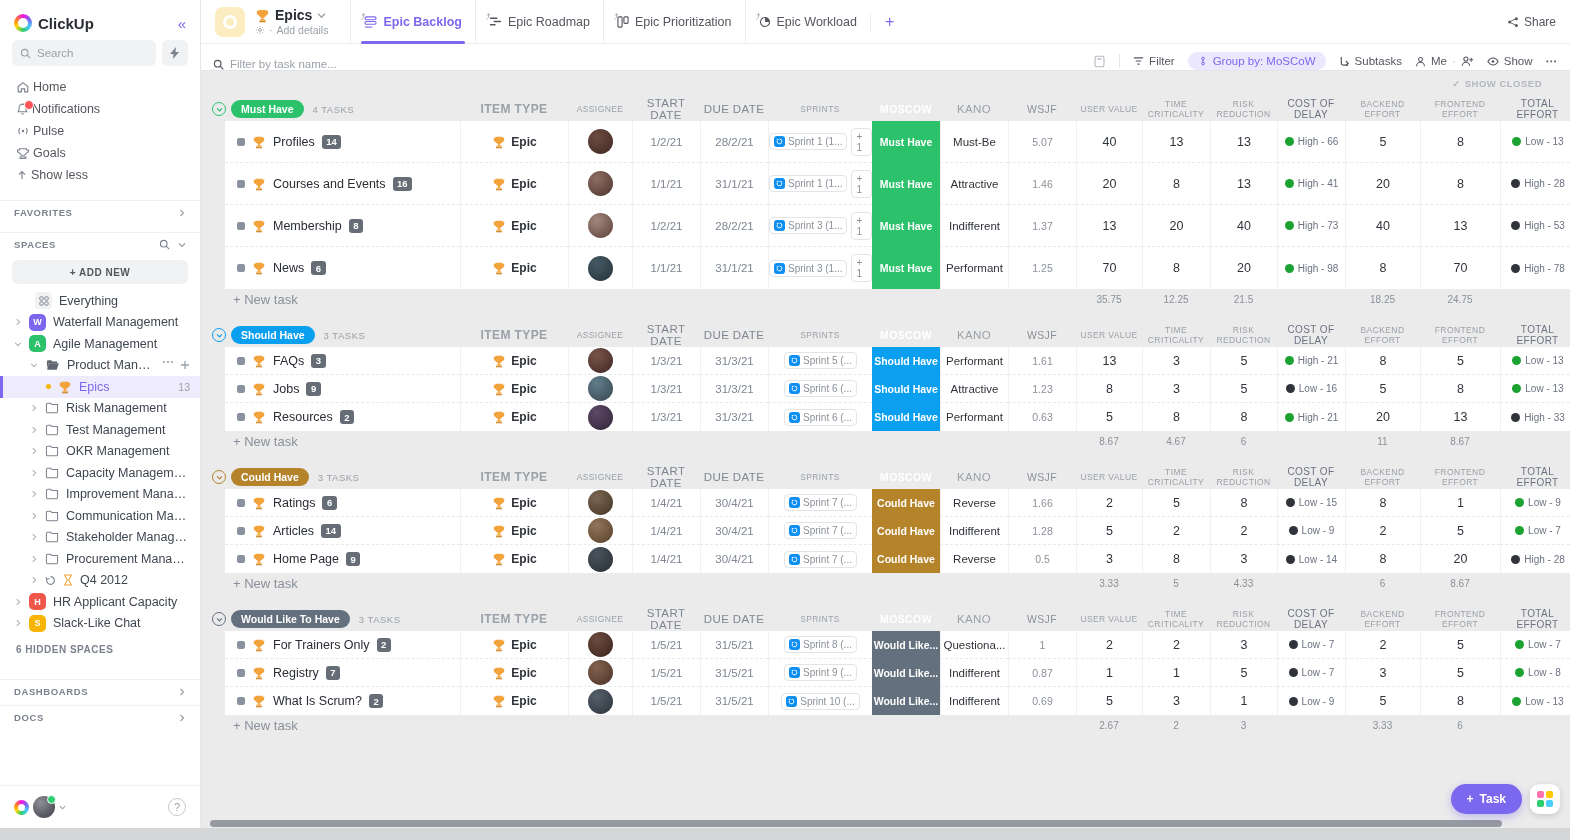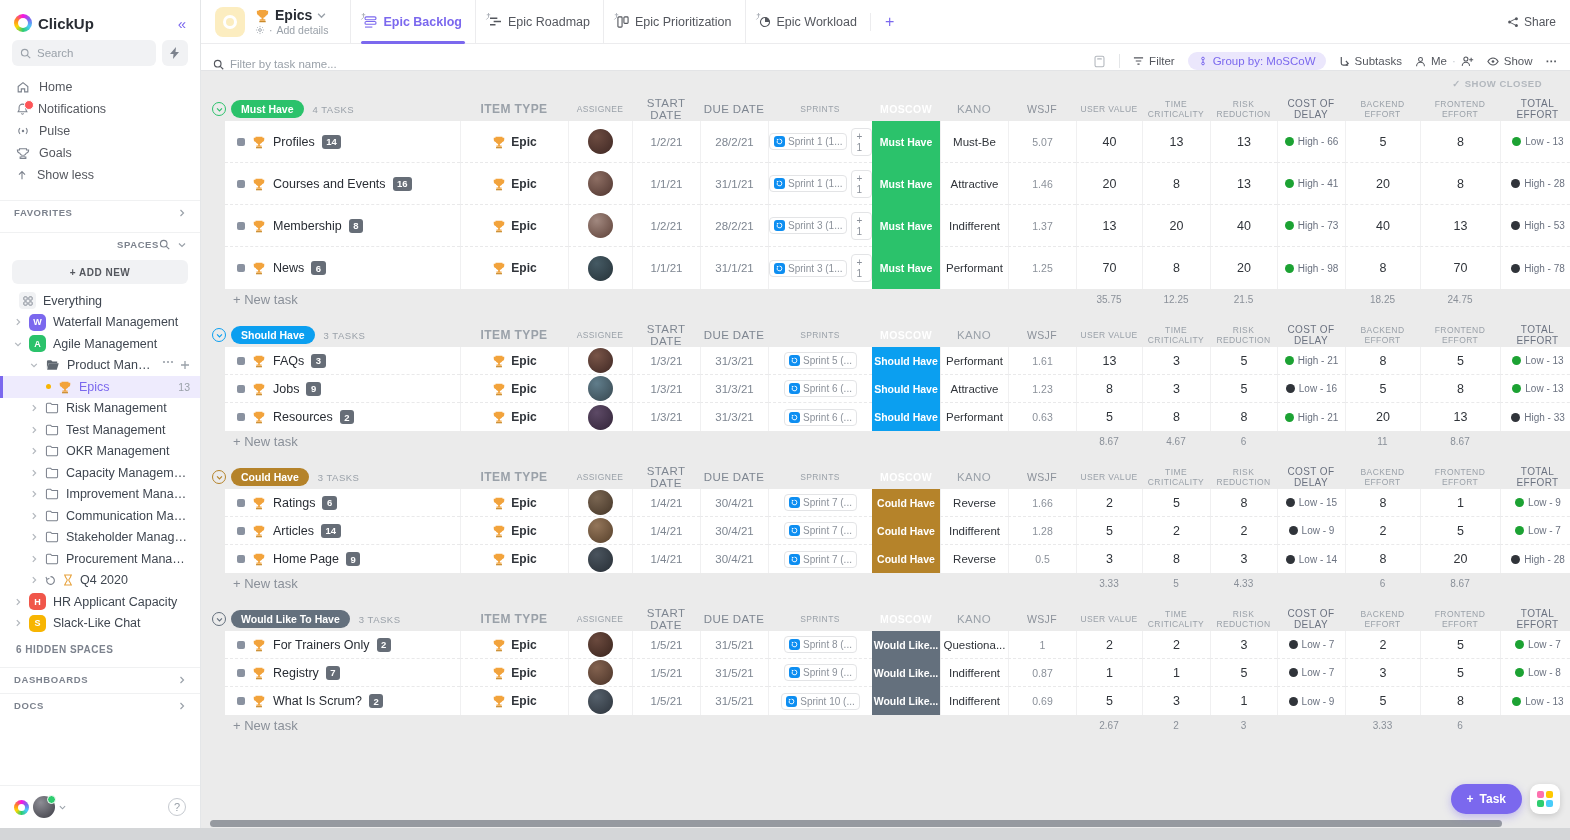--- a/index.html
+++ b/index.html
@@ -10,21 +10,21 @@
   
   .sidebar { position:absolute; left:0; top:0; width:201px; height:828px; background:#ffffff; border-right:1px solid #e4e6e8; z-index:5; display:flex; flex-direction:column; }
   .sb-head { display:flex; align-items:center; justify-content:space-between; padding:14px 14px 8px 14px; }
   .sb-logo { display:flex; align-items:center; gap:6px; font-weight:bold; font-size:15px; color:#292d34; }
   .logo-mark { width:18px; height:18px; border-radius:50%; background:conic-gradient(#fa12e3,#7b68ee,#49ccf9,#2ecd6f,#ffd700,#fd7c2e,#fa12e3); position:relative; }
   .logo-mark::after { content:""; position:absolute; inset:4px; background:#fff; border-radius:50%; }
   .collapse { color:#7b68ee; font-size:15px; cursor:pointer; }
   .sb-search-row { display:flex; gap:6px; padding:0 12px 10px 12px; }
   .sb-search { flex:1; display:flex; align-items:center; gap:6px; background:#f1f2f4; border-radius:6px; height:26px; padding:0 8px; color:#9aa1a9; font-size:11.5px; }
   .sb-bolt { width:26px; height:26px; background:#f1f2f4; border-radius:6px; display:flex; align-items:center; justify-content:center; }
-  .nav-item { display:flex; align-items:center; gap:9px; padding:4px 16px; font-size:12.5px; color:#54575e; height:22px; cursor:pointer; position:relative; }
+  .nav-item { display:flex; align-items:center; gap:3px; padding:4px 16px; font-size:12.5px; color:#54575e; height:22px; cursor:pointer; position:relative; }
   .nav-item svg { flex:0 0 auto; }
   .badge-dot { position:absolute; left:24px; top:2px; width:10px; height:10px; background:#fd5558; border-radius:50%; border:1.5px solid #fff; }
   .sb-section { display:flex; align-items:center; justify-content:space-between; padding:6px 14px; margin-top:14px; border-top:1px solid #f0f1f2; color:#7c828d; font-size:9.5px; font-weight:bold; letter-spacing:.6px; }
   .sb-section .right { display:flex; gap:8px; align-items:center; }
   .addnew { margin:4px 12px 6px 12px; background:#f1f2f4; border-radius:6px; height:24px; display:flex; align-items:center; justify-content:center; font-size:10px; font-weight:bold; color:#54575e; letter-spacing:.5px; cursor:pointer; }
   .tree { flex:0 0 auto; }
   .tree-item { display:flex; align-items:center; gap:7px; height:21.5px; padding-right:10px; font-size:12.5px; color:#3f4650; cursor:pointer; position:relative; }
   .tree-item .lbl { white-space:nowrap; overflow:hidden; text-overflow:ellipsis; flex:1; }
   .tree-item.sel { background:#eeebfd; color:#7b68ee; }
   .tree-item.sel::before { content:""; position:absolute; left:0; top:0; bottom:0; width:3px; background:#7b68ee; }
@@ -171,35 +171,35 @@
           </svg>
           <span>Show less</span>
         </div>
       </div>
     <div class="sb-section">
       <span>FAVORITES</span>
       <svg width="8" height="8" viewBox="0 0 8 8">
           <path d="M2.5 1L5.5 4 2.5 7" stroke="#9aa1a9" stroke-width="1.2" fill="none"></path>
         </svg>
     </div>
-    <div class="sb-section" style="margin-top:8px;justify-content:flex-end;">
+    <div class="sb-section" style="margin-top:8px;">
       <span>SPACES</span>
       <span class="right">
         <svg width="11" height="11" viewBox="0 0 14 14">
             <circle cx="6" cy="6" r="4.2" fill="none" stroke="#7c828d" stroke-width="1.4"></circle>
             <path d="M9.3 9.3L13 13" stroke="#7c828d" stroke-width="1.4"></path>
           </svg>
         <svg width="8" height="8" viewBox="0 0 8 8">
             <path d="M1 2.5L4 5.5 7 2.5" stroke="#9aa1a9" stroke-width="1.2" fill="none"></path>
           </svg>
       </span>
     </div>
     <div class="addnew">+ ADD NEW</div>
     <div class="tree" id="sb-tree">
-        <div class="tree-item" style="padding-left: 4px;">
+        <div class="tree-item" style="padding-left: 20px;">
           <span style="width:8px"></span>
           <span class="gridic">
             <svg width="10" height="10" viewBox="0 0 12 12">
               <rect x="1" y="1" width="4" height="4" rx="1" fill="none" stroke="#7c828d" stroke-width="1.1"></rect>
               <rect x="7" y="1" width="4" height="4" rx="1" fill="none" stroke="#7c828d" stroke-width="1.1"></rect>
               <rect x="1" y="7" width="4" height="4" rx="1" fill="none" stroke="#7c828d" stroke-width="1.1"></rect>
               <rect x="7" y="7" width="4" height="4" rx="1" fill="none" stroke="#7c828d" stroke-width="1.1"></rect>
             </svg>
           </span>
           <span class="lbl">Everything</span>
@@ -323,39 +323,39 @@
           <svg width="8" height="8" viewBox="0 0 8 8">
             <path d="M2.8 1.2L5.6 4 2.8 6.8" stroke="#b2b7bd" stroke-width="1.2" fill="none"></path>
           </svg>
           <svg width="11" height="11" viewBox="0 0 12 12">
             <path d="M6 1.8a4.2 4.2 0 1 1-4 3" stroke="#7c828d" stroke-width="1.2" fill="none"></path>
             <path d="M1 2.2l1.2 2.6 2.6-1.2" fill="none" stroke="#7c828d" stroke-width="1.1"></path>
           </svg>
           <svg width="10" height="12" viewBox="0 0 10 12">
             <path d="M1 1h8M1 11h8M2 1c0 3 2.2 3.6 2.2 5S2 9 2 11M8 1c0 3-2.2 3.6-2.2 5S8 9 8 11" stroke="#e7a23c" stroke-width="1.1" fill="none"></path>
           </svg>
-          <span class="lbl">Q4 2020</span>
+          <span class="lbl">Q4 2012</span>
         </div>
         <div class="tree-item" style="padding-left: 14px;">
           <svg width="8" height="8" viewBox="0 0 8 8">
             <path d="M2.8 1.2L5.6 4 2.8 6.8" stroke="#b2b7bd" stroke-width="1.2" fill="none"></path>
           </svg>
           <span class="sq" style="background:#f0564a">H</span>
           <span class="lbl">HR Applicant Capacity</span>
         </div>
         <div class="tree-item" style="padding-left: 14px;">
           <svg width="8" height="8" viewBox="0 0 8 8">
             <path d="M2.8 1.2L5.6 4 2.8 6.8" stroke="#b2b7bd" stroke-width="1.2" fill="none"></path>
           </svg>
           <span class="sq" style="background:#f7b502">S</span>
           <span class="lbl">Slack-Like Chat</span>
         </div>
       </div>
     <div class="hidden-spaces">6 HIDDEN SPACES</div>
-    <div class="sb-section" style="margin-top:2px;">
+    <div class="sb-section" style="margin-top:14px;">
       <span>DASHBOARDS</span>
       <svg width="8" height="8" viewBox="0 0 8 8">
           <path d="M2.5 1L5.5 4 2.5 7" stroke="#9aa1a9" stroke-width="1.2" fill="none"></path>
         </svg>
     </div>
     <div class="sb-section" style="margin-top:2px;">
       <span>DOCS</span>
       <svg width="8" height="8" viewBox="0 0 8 8">
           <path d="M2.5 1L5.5 4 2.5 7" stroke="#9aa1a9" stroke-width="1.2" fill="none"></path>
         </svg>

